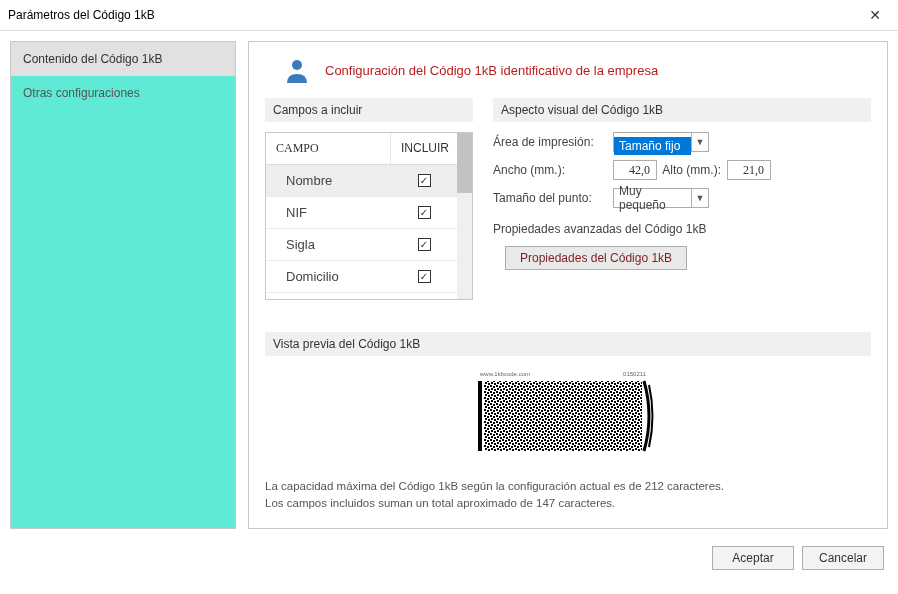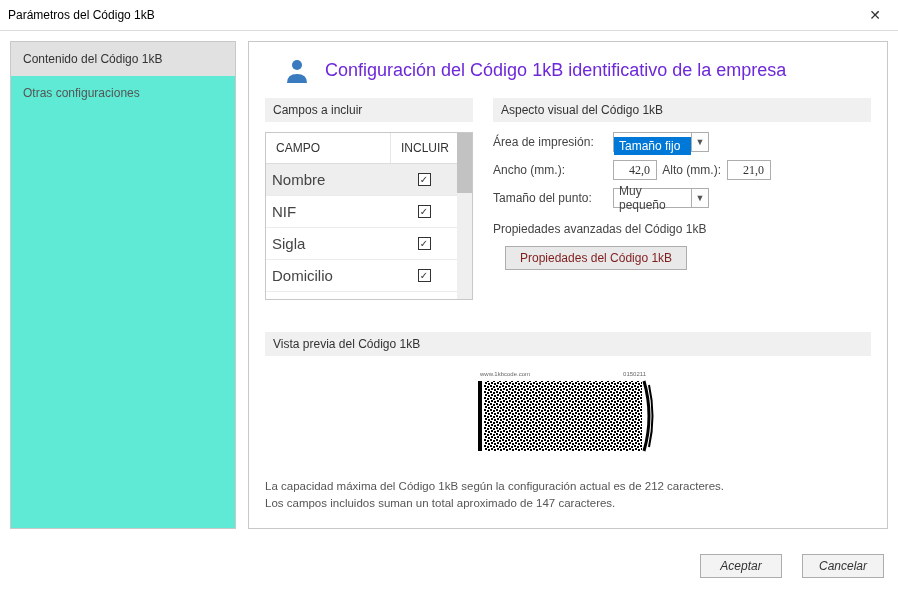--- a/index.html
+++ b/index.html
@@ -61,21 +61,21 @@
       display: flex;
       flex-direction: column;
     }
     .header-row {
       display: flex;
       align-items: center;
       gap: 14px;
       padding: 0 0 14px 18px;
     }
     .person-icon svg { display: block; }
-    .header-title { font-size: 18px; color: #6d28d9; }
+    .header-title { font-size: 13px; color: #b91c1c; }
     .two-col {
       display: flex;
       gap: 20px;
     }
     .col-left { width: 208px; }
     .col-right { flex: 1; }
     .group-label {
       background: #f0f0f0;
       padding: 5px 8px;
       font-size: 12px;
@@ -94,31 +94,31 @@
     }
     .thead {
       display: flex;
       border-bottom: 1px solid #dcdcdc;
     }
     .th {
       padding: 8px 10px;
       font-size: 12px;
       color: #333;
     }
-    .th.campo { flex: 1; border-right: 1px solid #e6e6e6; }
+    .th.campo { flex: 1; border-right: 1px solid #e6e6e6; font-family: Liberation Serif, serif; }
     .th.incluir { width: 66px; text-align: center; }
     .tbody { flex: 1; overflow: hidden; }
     .tr {
       display: flex;
       border-bottom: 1px solid #ececec;
       align-items: center;
       height: 32px;
     }
     .tr.sel { background: #eeeeee; }
-    .td.campo { flex: 1; padding: 0 6px; font-size: 15px; color: #444; }
+    .td.campo { flex: 1; padding: 0 20px; font-size: 13px; color: #444; }
     .td.incluir { width: 66px; display: flex; justify-content: center; }
     .cb {
       width: 13px; height: 13px;
       border: 1px solid #333;
       display: flex; align-items: center; justify-content: center;
       font-size: 10px; line-height: 1;
       background: #fff;
     }
     .scrollbar {
       width: 15px;
@@ -227,24 +227,23 @@
     .barcode svg { display: block; }
     .footer-text {
       font-size: 11.5px;
       color: #555;
       line-height: 1.5;
       margin-top: 12px;
     }
     .dialog-buttons {
       position: absolute;
       right: 14px;
-      bottom: 16px;
-      display: flex;
-      gap: 20px;
-      font-style: italic;
+      bottom: 24px;
+      display: flex;
+      gap: 8px;
     }
     .dialog-buttons .dbtn {
       border: 1px solid #adadad;
       background: #f3f3f3;
       width: 82px;
       height: 24px;
       font-size: 12px;
       color: #333;
       display: flex;
       align-items: center;

